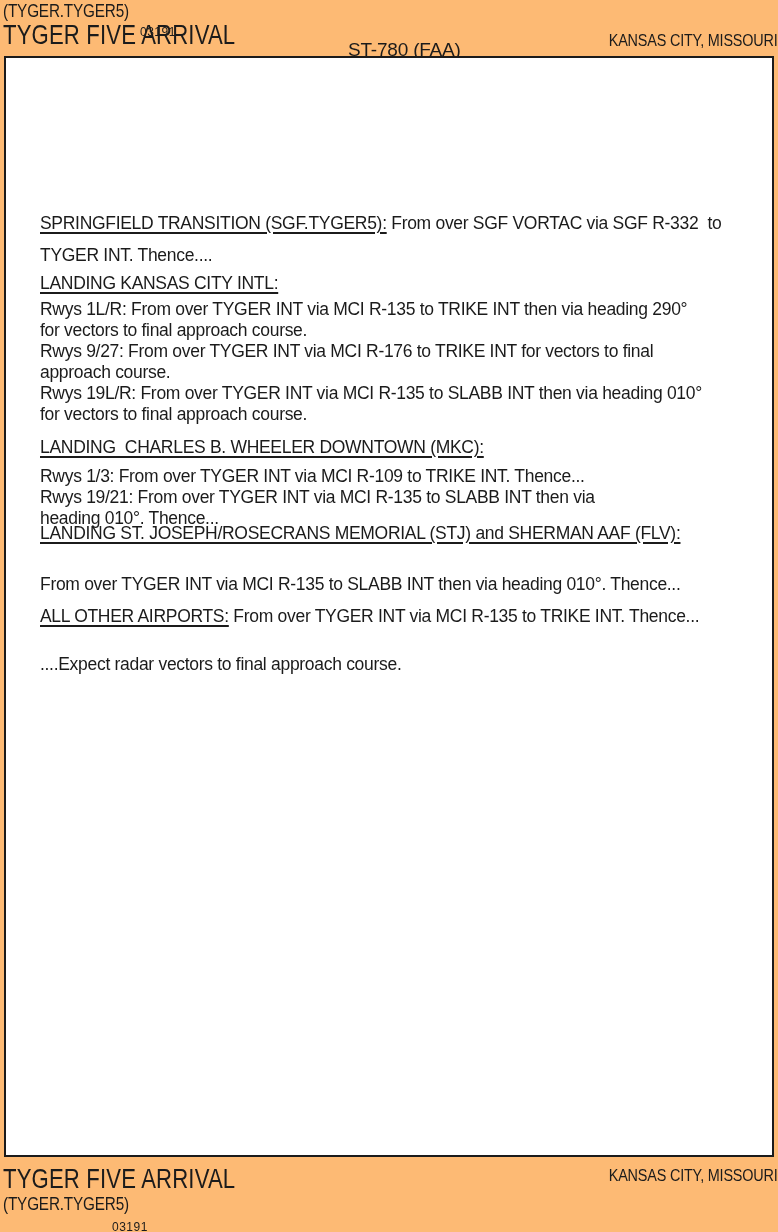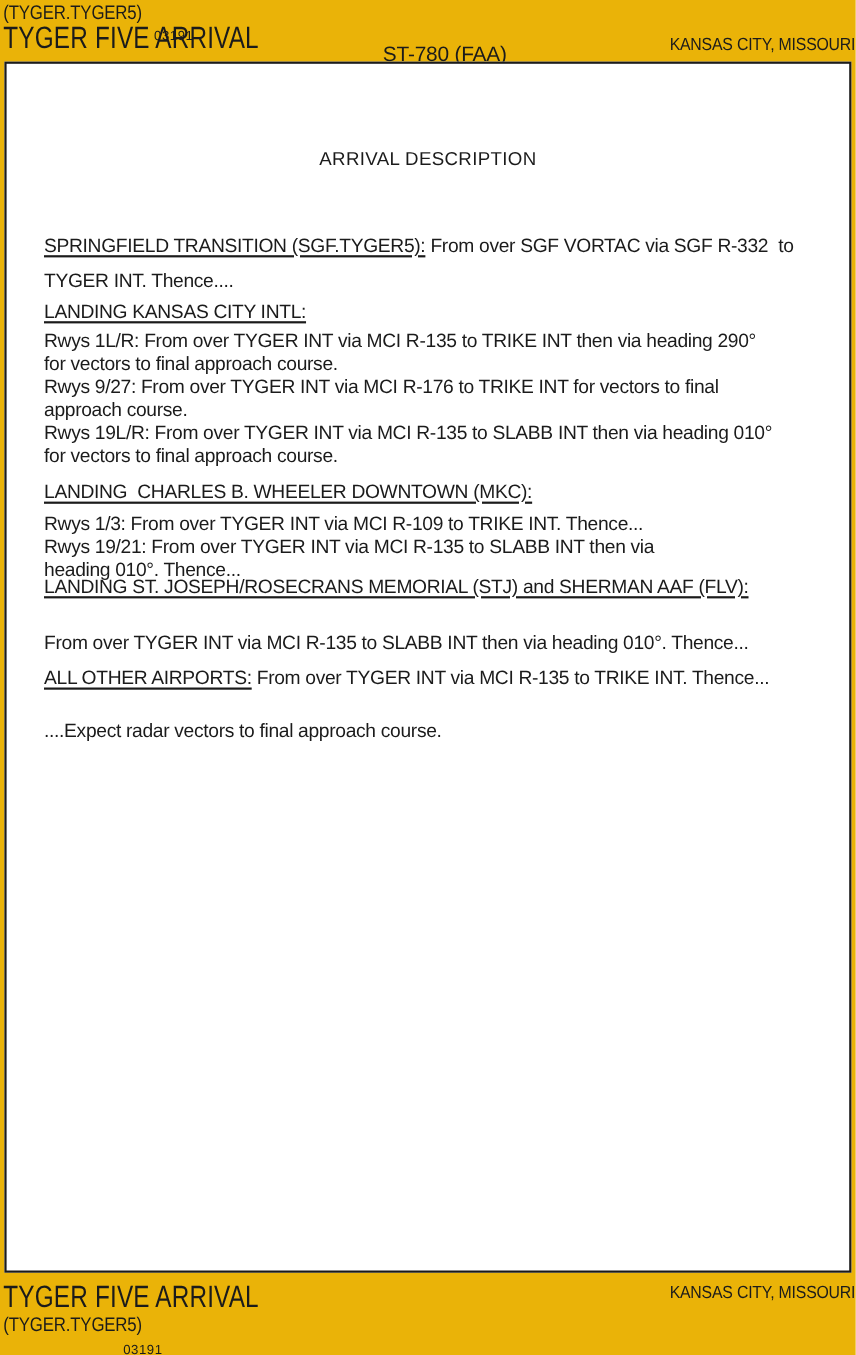--- a/index.html
+++ b/index.html
@@ -6,21 +6,21 @@
     margin: 0; padding: 0;
     width: 778px; height: 1232px;
     background: #ffffff;
     overflow: hidden;
     font-family: "Liberation Sans", sans-serif;
     color: #1b1b1b;
   }
   .page {
     position: relative;
     width: 778px; height: 1232px;
-    background: #eab308;
+    background: #fdba74;
   }
   
   .code-text {
     position: absolute;
     font-size: 18px;
     letter-spacing: -0.2px;
     transform: scaleX(0.85);
     transform-origin: left top;
     white-space: pre;
   }
@@ -107,21 +107,20 @@
 <div class="page">
 
   <div class="code-text hdr-code">(TYGER.TYGER5)</div>
   <div class="date-code hdr-date">03191</div>
   <div class="big-title hdr-title">TYGER FIVE ARRIVAL</div>
   <div class="chart-ref">ST-780 (FAA)</div>
   <div class="city-text hdr-city">KANSAS CITY, MISSOURI</div>
 
   <div class="chart-box"></div>
 
-  <div class="desc-title">ARRIVAL DESCRIPTION</div>
   <div id="desc-lines">
       <div class="text-line" style="top: 214px;"><span class="seg underlined">SPRINGFIELD TRANSITION (SGF.TYGER5):</span><span class="seg"> From over SGF VORTAC via SGF R-332  to</span></div>
       <div class="text-line" style="top: 246px;"><span class="seg">TYGER INT. Thence....</span></div>
       <div class="text-line" style="top: 274px;"><span class="seg underlined">LANDING KANSAS CITY INTL:</span></div>
       <div class="text-line" style="top: 300px;"><span class="seg">Rwys 1L/R: From over TYGER INT via MCI R-135 to TRIKE INT then via heading 290°</span></div>
       <div class="text-line" style="top: 321px;"><span class="seg">for vectors to final approach course.</span></div>
       <div class="text-line" style="top: 342px;"><span class="seg">Rwys 9/27: From over TYGER INT via MCI R-176 to TRIKE INT for vectors to final</span></div>
       <div class="text-line" style="top: 363px;"><span class="seg">approach course.</span></div>
       <div class="text-line" style="top: 384px;"><span class="seg">Rwys 19L/R: From over TYGER INT via MCI R-135 to SLABB INT then via heading 010°</span></div>
       <div class="text-line" style="top: 405px;"><span class="seg">for vectors to final approach course.</span></div>

